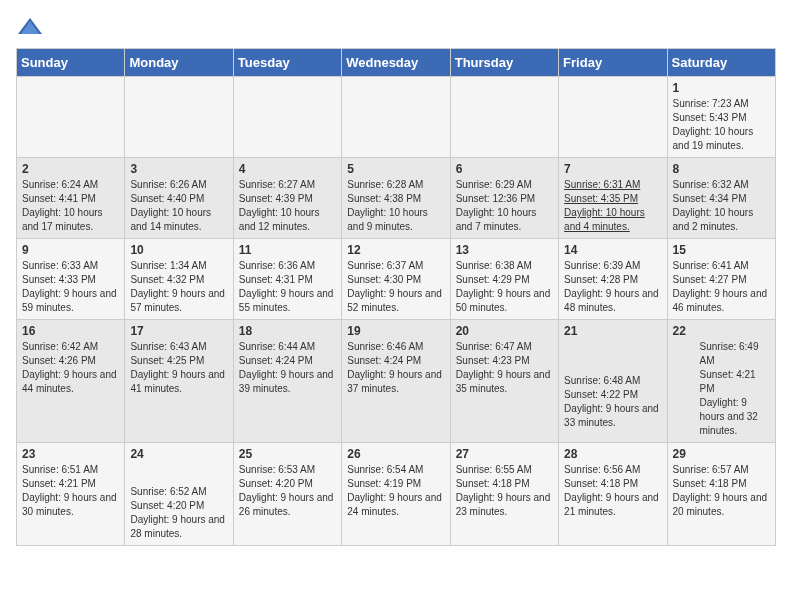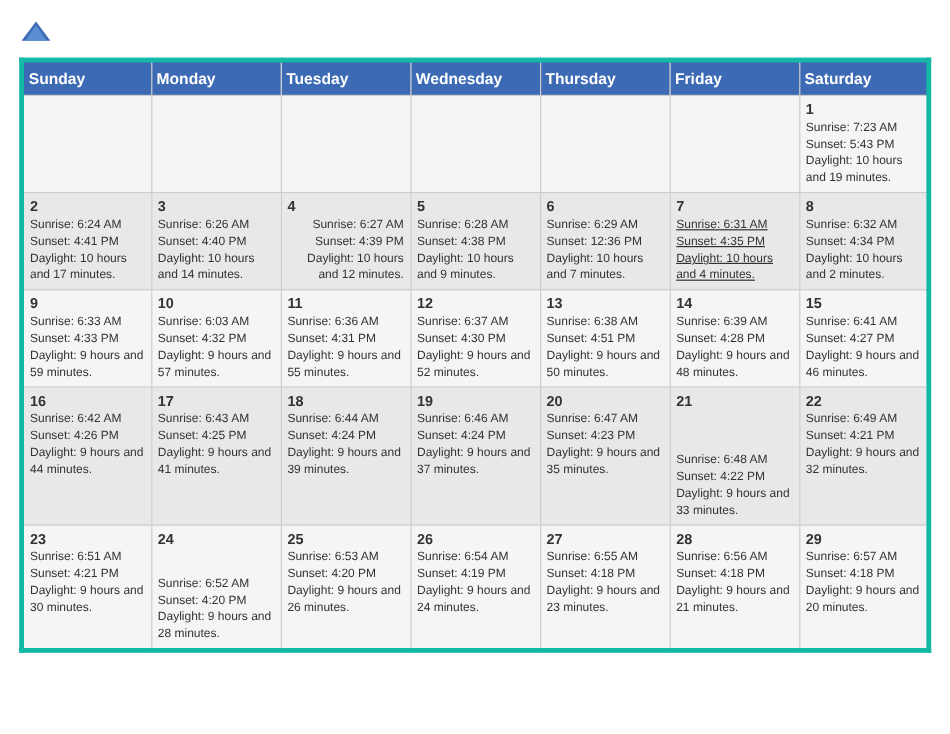--- a/index.html
+++ b/index.html
@@ -41,21 +41,21 @@
       color: #333;
       font-weight: normal;
     }
     .location-title {
       font-size: 14px;
       color: #555;
     }
     .calendar {
       width: 100%;
       border-collapse: collapse;
-      border: 4px solid #14b8a6;
+      border: 1px solid #14b8a6;
     }
     .calendar th {
       background-color: #3d6ab5;
       color: #fff;
       font-size: 13px;
       font-weight: bold;
       padding: 6px 4px;
       text-align: left;
       border: 1px solid #ccc;
     }
@@ -143,21 +143,21 @@
 Daylight: 10 hours and 17 minutes.</div>
         </td>
         <td>
           <div class="day-number">3</div>
           <div class="day-info" style="white-space: pre-line;">Sunrise: 6:26 AM
 Sunset: 4:40 PM
 Daylight: 10 hours and 14 minutes.</div>
         </td>
         <td>
           <div class="day-number">4</div>
-          <div class="day-info" style="white-space: pre-line; text-align: right;">Sunrise: 6:27 AM
+          <div class="day-info" style="white-space: pre-line;">Sunrise: 6:27 AM
 Sunset: 4:39 PM
 Daylight: 10 hours and 12 minutes.</div>
         </td>
         <td>
           <div class="day-number">5</div>
           <div class="day-info" style="white-space: pre-line;">Sunrise: 6:28 AM
 Sunset: 4:38 PM
 Daylight: 10 hours and 9 minutes.</div>
         </td>
         <td>
@@ -181,40 +181,40 @@
       </tr>
       <tr>
         <td>
           <div class="day-number">9</div>
           <div class="day-info" style="white-space: pre-line;">Sunrise: 6:33 AM
 Sunset: 4:33 PM
 Daylight: 9 hours and 59 minutes.</div>
         </td>
         <td>
           <div class="day-number">10</div>
-          <div class="day-info" style="white-space: pre-line;">Sunrise: 6:03 AM
+          <div class="day-info" style="white-space: pre-line;">Sunrise: 1:34 AM
 Sunset: 4:32 PM
 Daylight: 9 hours and 57 minutes.</div>
         </td>
         <td>
           <div class="day-number">11</div>
           <div class="day-info" style="white-space: pre-line;">Sunrise: 6:36 AM
 Sunset: 4:31 PM
 Daylight: 9 hours and 55 minutes.</div>
         </td>
         <td>
           <div class="day-number">12</div>
           <div class="day-info" style="white-space: pre-line;">Sunrise: 6:37 AM
 Sunset: 4:30 PM
 Daylight: 9 hours and 52 minutes.</div>
         </td>
         <td>
           <div class="day-number">13</div>
           <div class="day-info" style="white-space: pre-line;">Sunrise: 6:38 AM
-Sunset: 4:51 PM
+Sunset: 4:29 PM
 Daylight: 9 hours and 50 minutes.</div>
         </td>
         <td>
           <div class="day-number">14</div>
           <div class="day-info" style="white-space: pre-line;">Sunrise: 6:39 AM
 Sunset: 4:28 PM
 Daylight: 9 hours and 48 minutes.</div>
         </td>
         <td>
           <div class="day-number">15</div>
@@ -255,21 +255,21 @@
 Daylight: 9 hours and 35 minutes.</div>
         </td>
         <td>
           <div class="day-number">21</div>
           <div class="day-info" style="white-space: pre-line; margin-top: 36px;">Sunrise: 6:48 AM
 Sunset: 4:22 PM
 Daylight: 9 hours and 33 minutes.</div>
         </td>
         <td>
           <div class="day-number">22</div>
-          <div class="day-info" style="white-space: pre-line;">Sunrise: 6:49 AM
+          <div class="day-info" style="white-space: pre-line; margin-left: 27px;">Sunrise: 6:49 AM
 Sunset: 4:21 PM
 Daylight: 9 hours and 32 minutes.</div>
         </td>
       </tr>
       <tr>
         <td>
           <div class="day-number">23</div>
           <div class="day-info" style="white-space: pre-line;">Sunrise: 6:51 AM
 Sunset: 4:21 PM
 Daylight: 9 hours and 30 minutes.</div>

